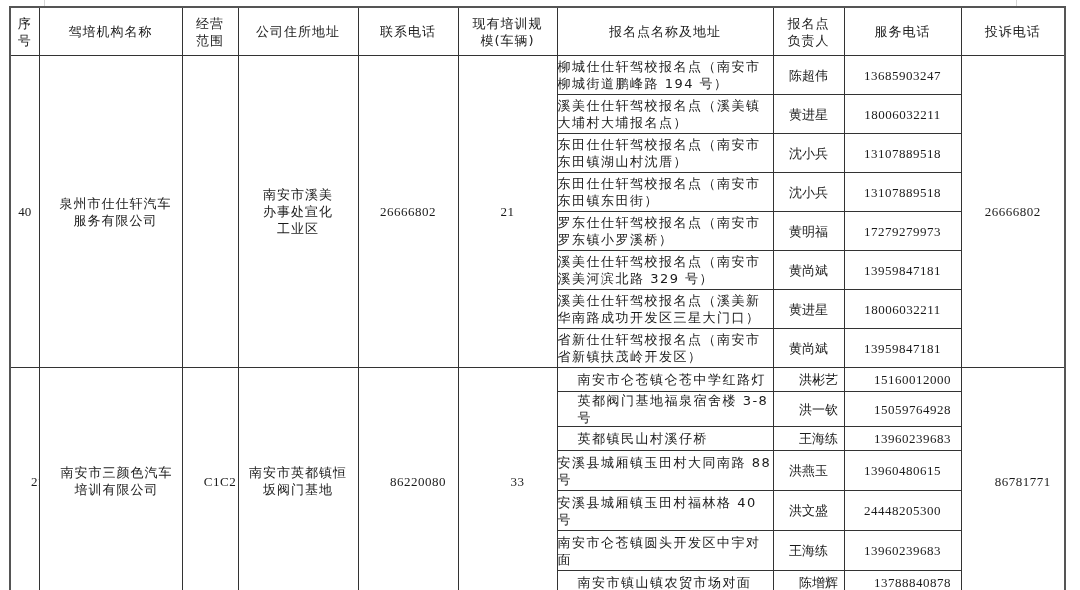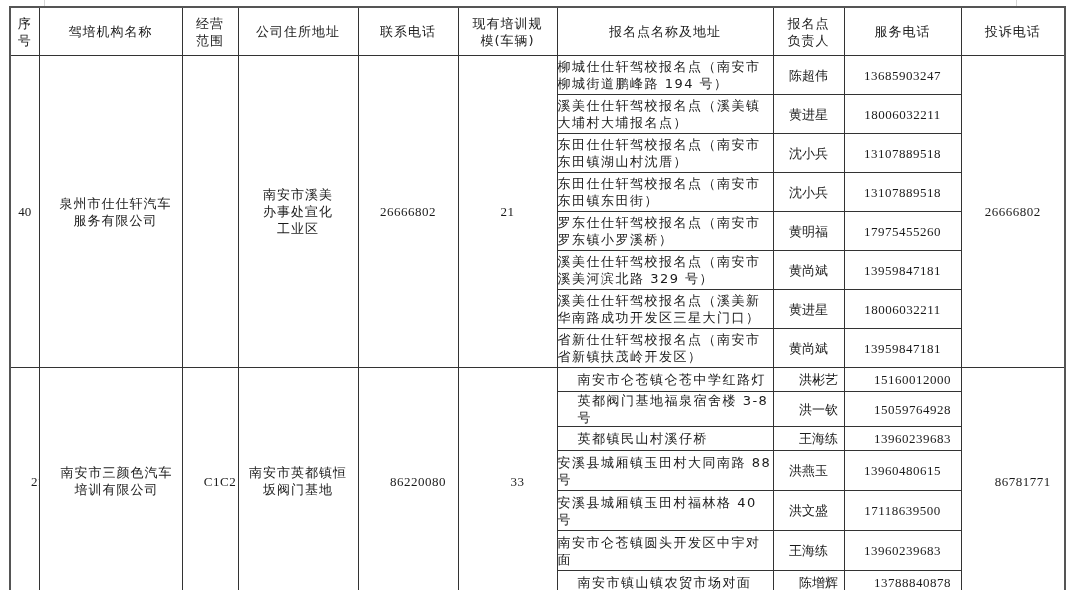--- a/index.html
+++ b/index.html
@@ -93,21 +93,21 @@
       <td class="c num">13107889518</td>
     </tr>
     <tr class="h2">
       <td class="l">东田仕仕轩驾校报名点（南安市东田镇东田街）</td>
       <td class="c">沈小兵</td>
       <td class="c num">13107889518</td>
     </tr>
     <tr class="h2">
       <td class="l">罗东仕仕轩驾校报名点（南安市罗东镇小罗溪桥）</td>
       <td class="c">黄明福</td>
-      <td class="c num">17975455260</td>
+      <td class="c num">17279279973</td>
     </tr>
     <tr class="h2">
       <td class="l">溪美仕仕轩驾校报名点（南安市溪美河滨北路 329 号）</td>
       <td class="c">黄尚斌</td>
       <td class="c num">13959847181</td>
     </tr>
     <tr class="h2">
       <td class="l">溪美仕仕轩驾校报名点（溪美新华南路成功开发区三星大门口）</td>
       <td class="c">黄进星</td>
       <td class="c num">18006032211</td>
@@ -141,21 +141,21 @@
       <td class="c num">13960239683</td>
     </tr>
     <tr class="h2b">
       <td class="l">安溪县城厢镇玉田村大同南路 88 号</td>
       <td class="c">洪燕玉</td>
       <td class="c num">13960480615</td>
     </tr>
     <tr class="h2b">
       <td class="l">安溪县城厢镇玉田村福林格 40 号</td>
       <td class="c">洪文盛</td>
-      <td class="c num">17118639500</td>
+      <td class="c num">24448205300</td>
     </tr>
     <tr class="h2b">
       <td class="l">南安市仑苍镇圆头开发区中宇对面</td>
       <td class="c">王海练</td>
       <td class="c num">13960239683</td>
     </tr>
     <tr class="h1">
       <td class="l">南安市镇山镇农贸市场对面</td>
       <td class="c">陈增辉</td>
       <td class="c num">13788840878</td>

